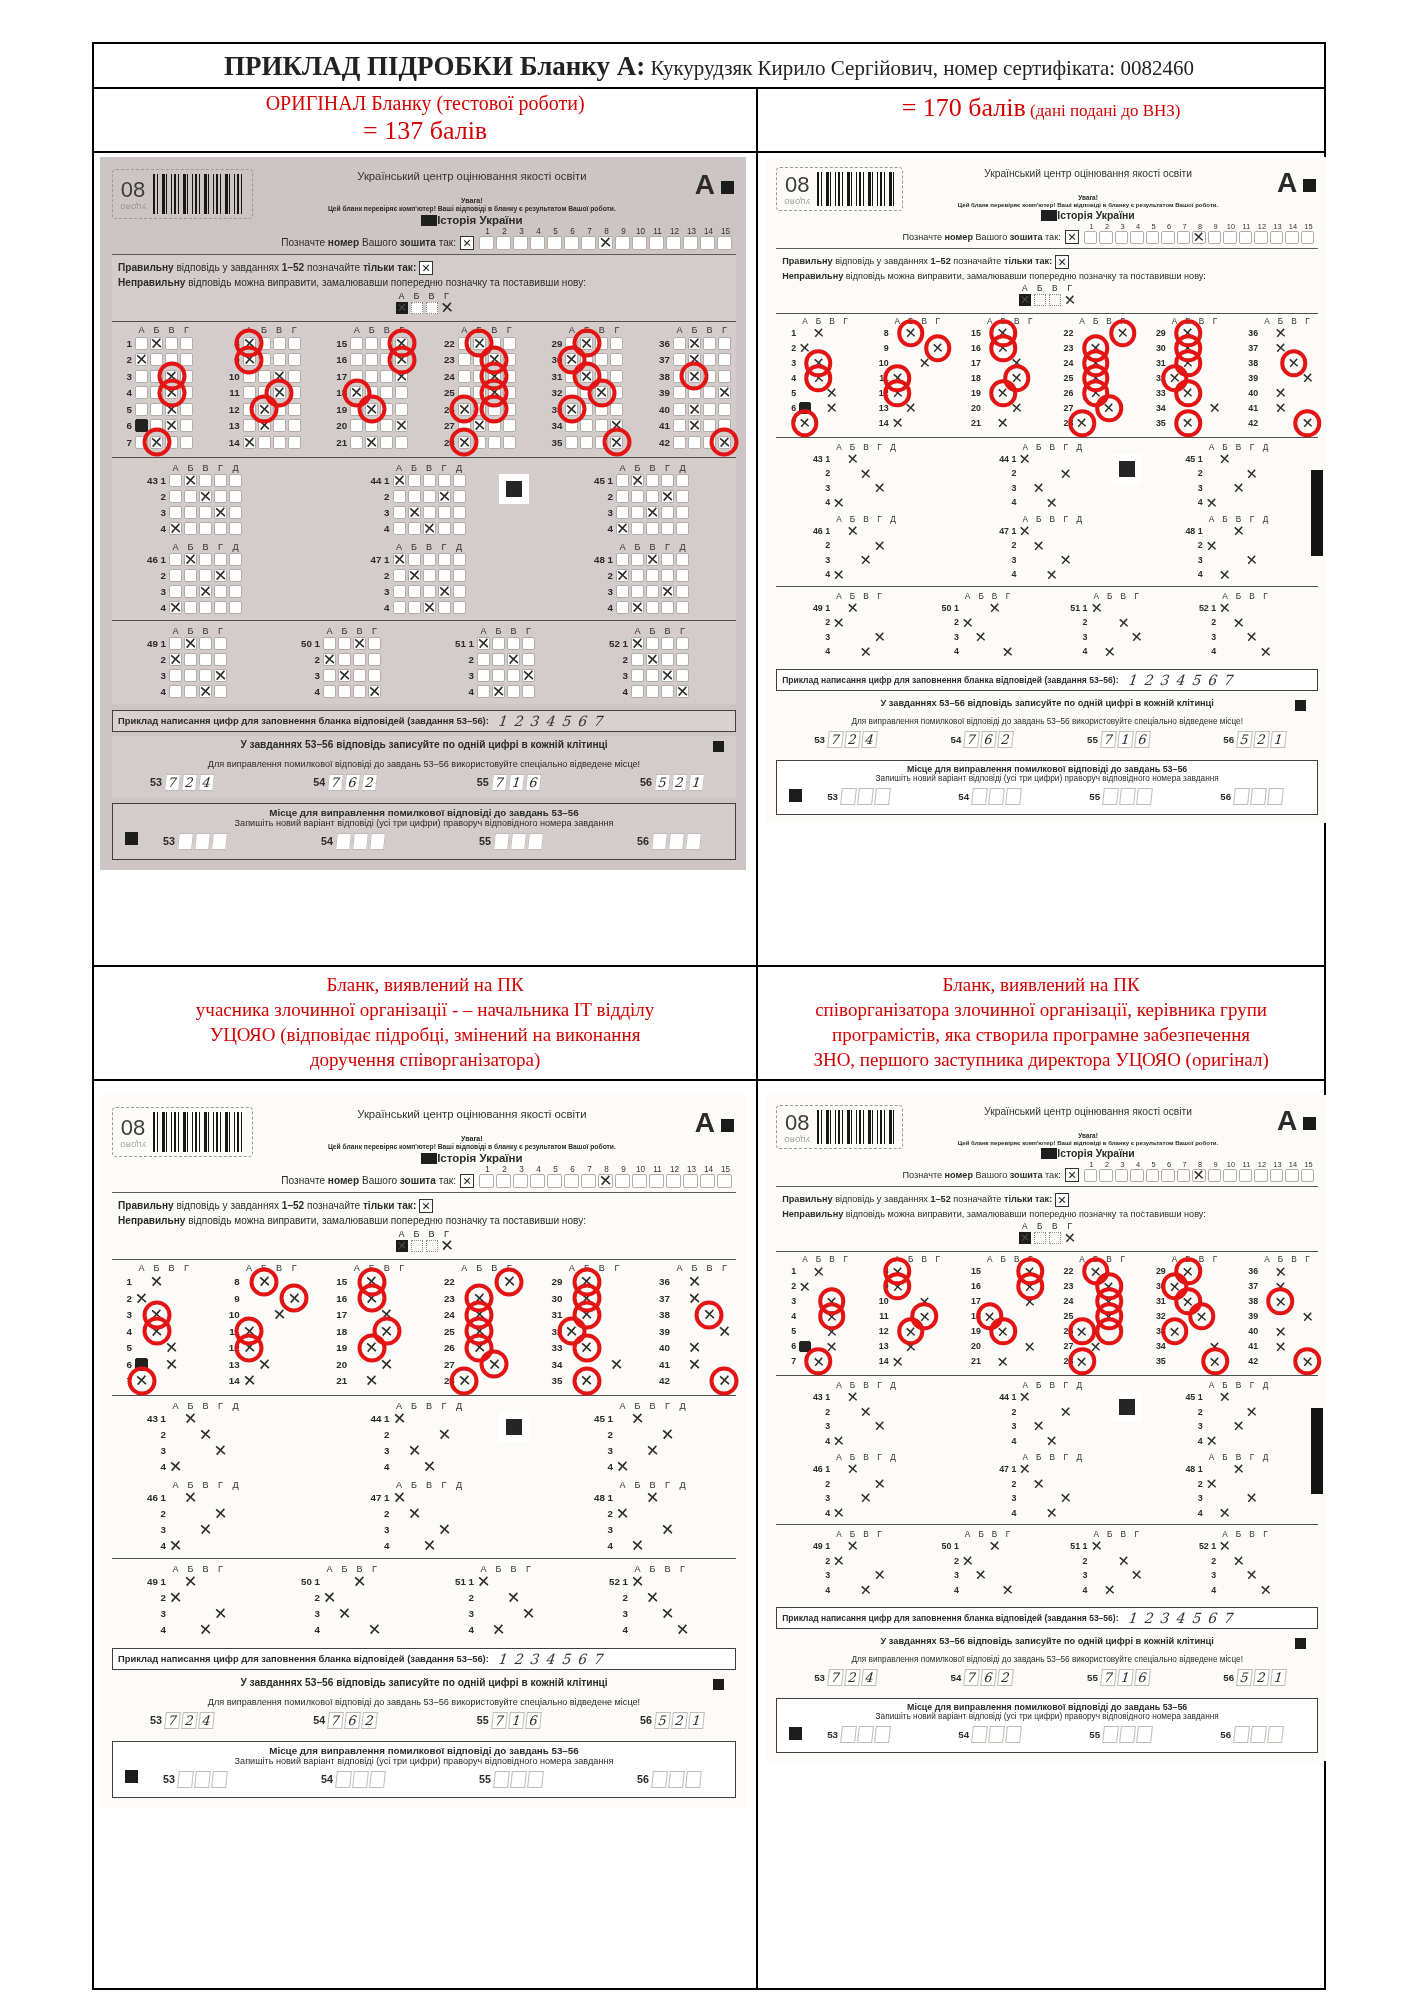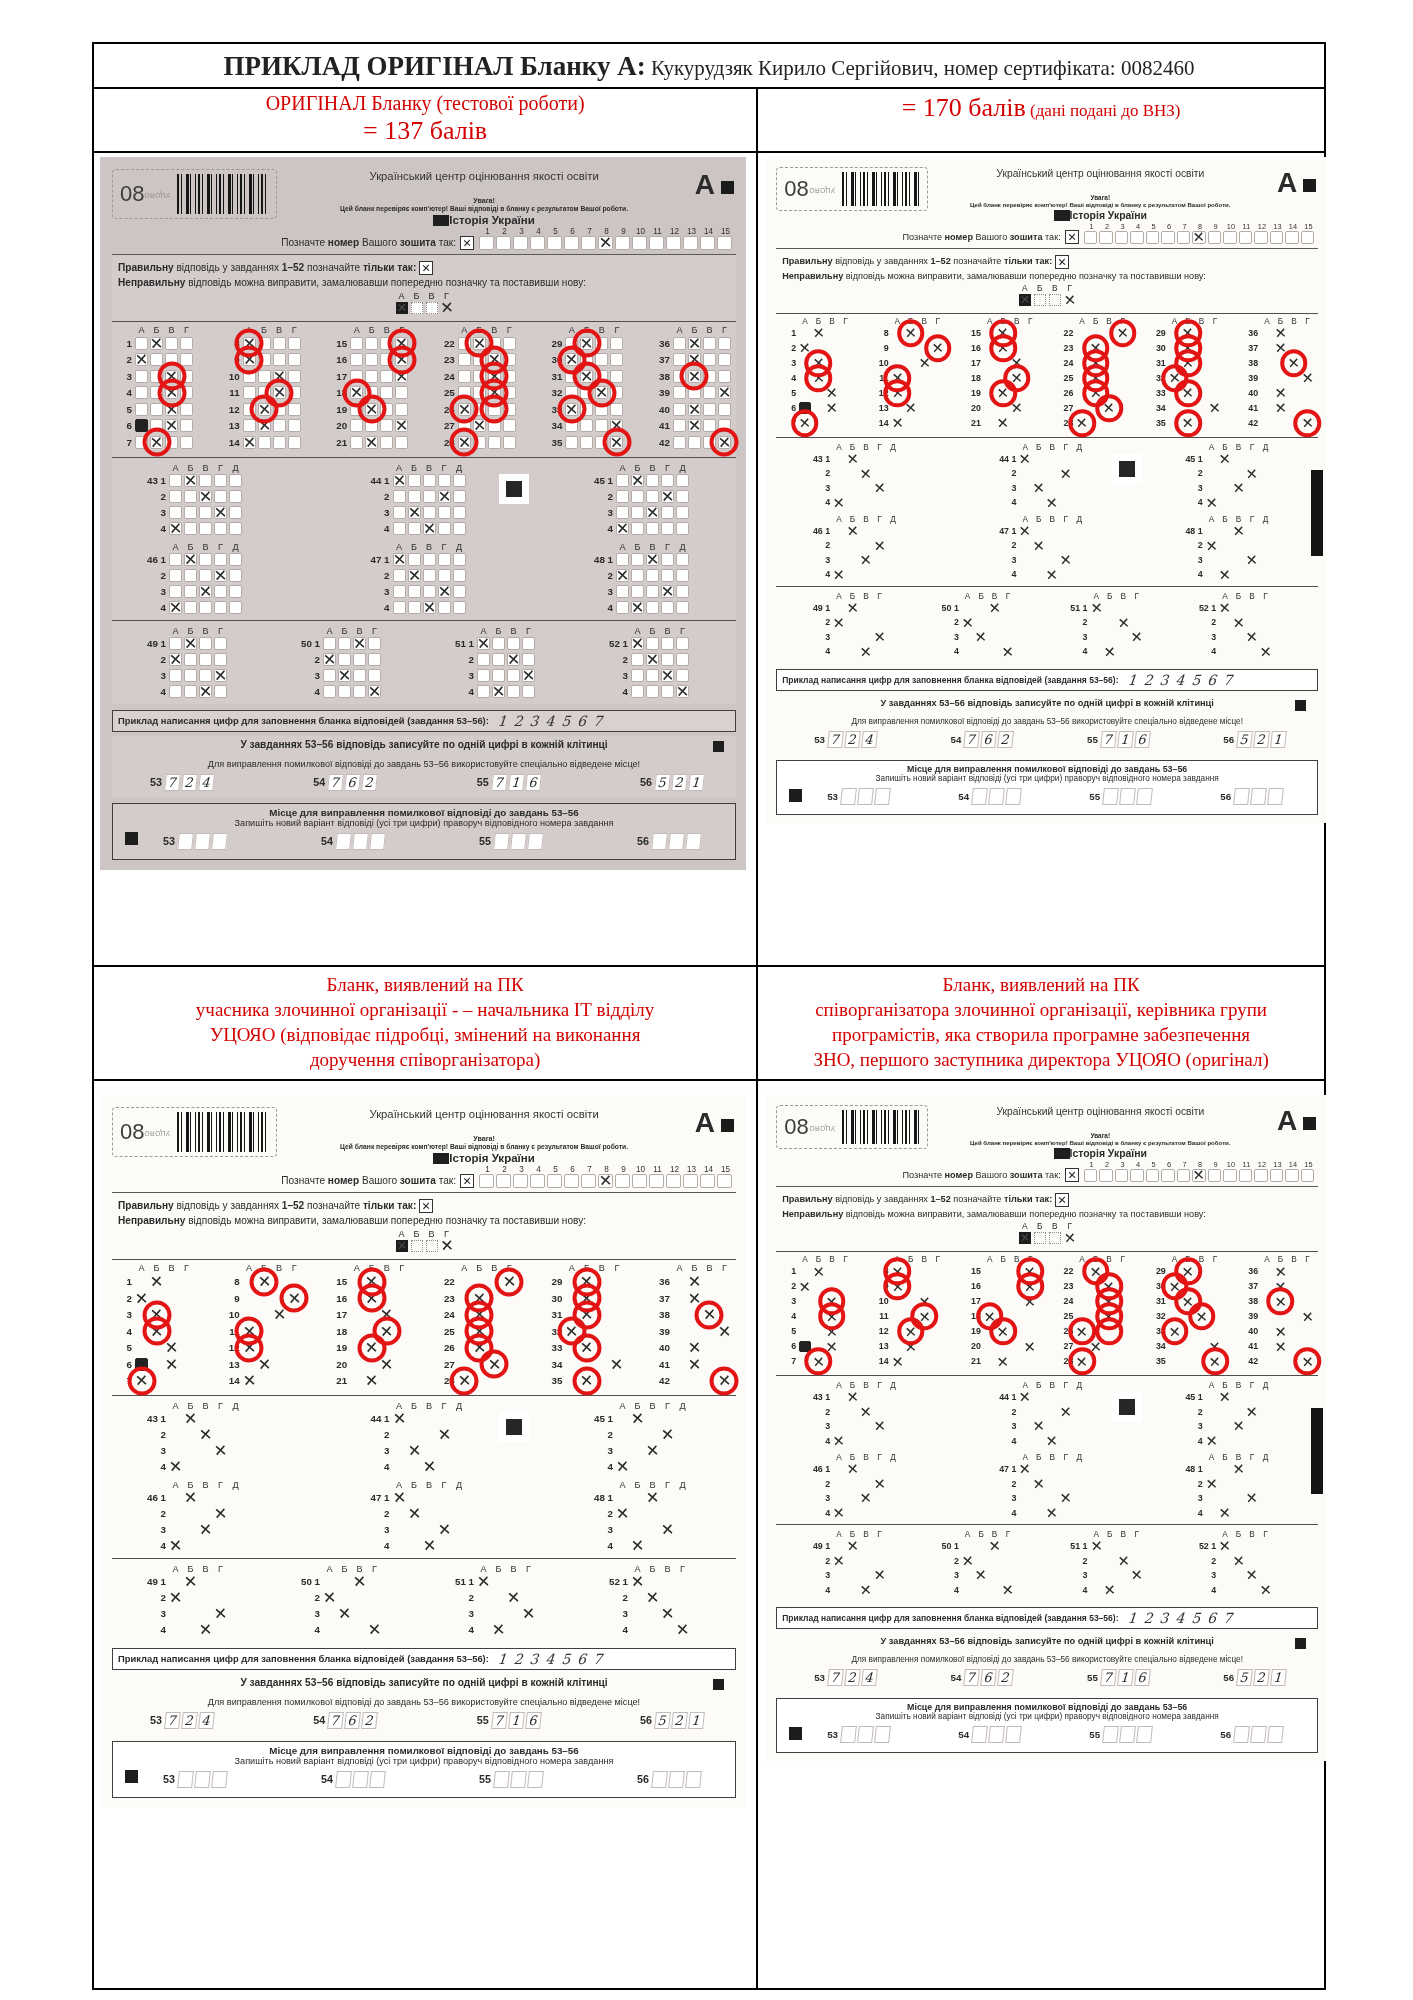--- a/index.html
+++ b/index.html
@@ -31,21 +31,21 @@
   .sheet{position:relative;box-sizing:border-box;color:#2b2b2b;}
   .sheet--lg{width:646px;--cell:13px;font-size:9.6px;padding:12px 10px 10px 12px;}
   .sheet--sm{width:560px;--cell:11.5px;font-size:8.7px;padding:10px 8px 8px 10px;}
   .sheet--scan{background:#ccc5c3;}
   .sheet--white{background:#fcfbf8;}
   .sheet--scan .band{background:#d3cccb;}
   .sheet--white .band{background:transparent;}
 
   .hd{display:flex;align-items:flex-start;}
   .hd-code{border:1px dashed #9a9a9a;border-radius:4px;padding:4px 7px;display:flex;align-items:center;gap:7px;}
-  .code-col{display:flex;flex-direction:row;align-items:center;}
+  .code-col{display:flex;flex-direction:column;align-items:center;}
   .code-num{font-size:22px;color:#3c3c3c;line-height:1;}
   .code-lbl{font-size:6.5px;color:#8a8a8a;transform:rotate(180deg);margin-top:2px;letter-spacing:.5px;}
   .barcode{width:92px;height:40px;background:repeating-linear-gradient(90deg,#161616 0 2px,transparent 2px 4px,#161616 4px 5px,transparent 5px 9px,#161616 9px 12px,transparent 12px 13px,#161616 13px 14px,transparent 14px 18px,#161616 18px 19px,transparent 19px 21px);}
   .sheet--sm .barcode{width:78px;height:34px;}
   .hd-center{flex:1;text-align:center;padding-top:1px;min-width:0;}
   .org{font-size:1.18em;color:#333;}
   .att1{font-weight:bold;font-size:.74em;margin-top:15px;}
   .att2{font-weight:bold;font-size:.7em;}
   .subj-row{display:flex;justify-content:center;align-items:center;margin-top:2px;}
   .subj-sq{width:16px;height:11px;background:#1f1f1f;}
@@ -117,21 +117,21 @@
   .csq{position:absolute;left:12px;top:28px;width:13px;height:13px;background:#1d1d1d;}
   .crow{display:flex;justify-content:space-between;padding:5px 26px 0 44px;}
   .cgroup{display:flex;align-items:center;}
   .edge-bar{position:absolute;right:3px;top:47%;width:12px;height:86px;background:#141414;}
 </style>
 </head>
 <body>
 
 <div class="frame">
   <div class="title-row">
-    <span class="title-bold">ПРИКЛАД ОРИГІНАЛ Бланку А:</span><span class="title-rest"> Кукурудзяк Кирило Сергійович, номер сертифіката: 0082460</span>
+    <span class="title-bold">ПРИКЛАД ПІДРОБКИ Бланку А:</span><span class="title-rest"> Кукурудзяк Кирило Сергійович, номер сертифіката: 0082460</span>
   </div>
 
   <div class="hdr-row">
     <div class="hdr left">
       <div class="hdr-title">ОРИГІНАЛ Бланку (тестової роботи)</div>
       <div class="score">= 137 балів</div>
     </div>
     <div class="hdr right">
       <div class="score"><span>= 170 балів</span><span class="score-note"> (дані подані до ВНЗ)</span></div>
     </div>

